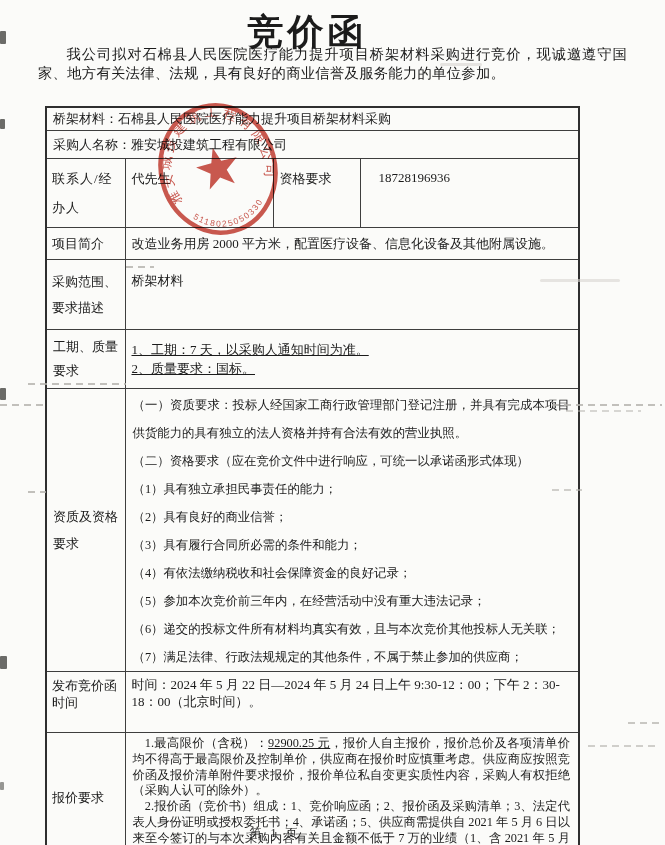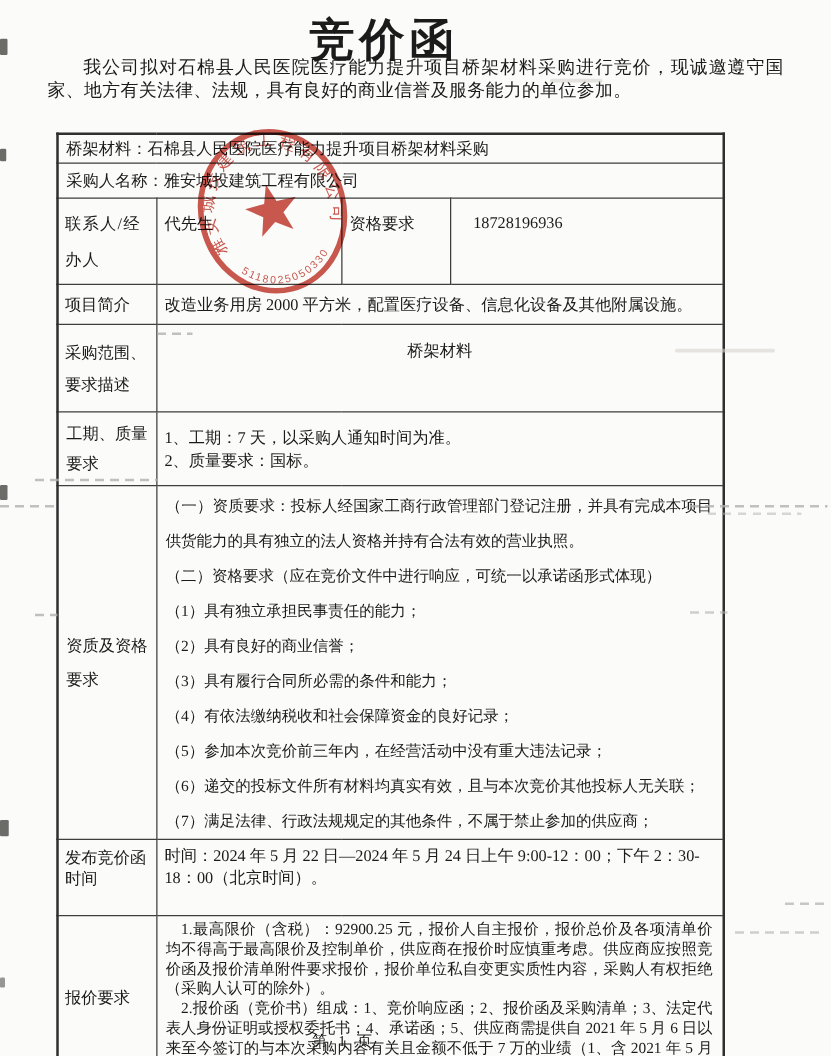--- a/index.html
+++ b/index.html
@@ -13,32 +13,32 @@
             table-layout:fixed;border:2px solid #2f2f2f;}
   .doc td{border:1px solid #3e3e3e;font-size:13px;padding:0 6px;vertical-align:middle;overflow:hidden;}
   .r1 td{height:22px;} .r2 td{height:27px;} .r3 td{height:57px;margin-left:24px;} .r4 td{height:31px;}
   .r5 td{height:57px;} .r6 td{height:58px;} .r7 td{height:280px;} .r8 td{height:55px;} .r9 td{height:111px;}
   td.lab-l{text-align:left;padding-left:5px;}
   td.lab-c{text-align:left;}
   .r3 td.lab-l div{line-height:29px;letter-spacing:1px;}
   .r3 td.vtop{vertical-align:top;padding-top:11px;}
   .r3 td.phone{padding-left:18px;}
   .r5 td.lab-l div{line-height:26px;}
-  .r5 td.vtop{vertical-align:top;padding-top:12px;text-align:center;}
+  .r5 td.vtop{vertical-align:top;padding-top:12px;}
   .r6 td.lab-c div{line-height:24px;}
-  .r6 .content div{line-height:19px;}
+  .r6 .content div{line-height:19px;text-decoration:underline;}
   .r7 td.lab-c div{line-height:27px;}
   .r7 td.quals{vertical-align:top;padding:2px 8px 0 7px;font-size:12.4px;text-align:justify;}
   .quals div{line-height:28px;}
   .r8 td.lab-l{vertical-align:top;padding-top:5px;}
   .r8 td.lab-l div{line-height:17px;}
   .r8 td.vtop{vertical-align:top;padding-top:4px;line-height:17px;}
   .r9 td.offer{vertical-align:top;padding:3px 8px 0 7px;font-size:12.3px;line-height:15.8px;text-align:justify;}
   .offer p{margin:0;text-indent:1em;}
-  .ul{}
+  .ul{text-decoration:underline;}
   .footer{position:absolute;top:825px;left:150px;width:250px;text-align:center;
           font-size:12px;letter-spacing:3px;}
   .stamp{position:absolute;left:151px;top:97px;mix-blend-mode:multiply;opacity:.85;}
   .mark{position:absolute;background:#6b6b68;border-radius:1px;}
   .dash{position:absolute;height:2px;
         background:repeating-linear-gradient(90deg,#b3b1ac 0 7px,transparent 7px 12px);opacity:.8;}
   .streak{position:absolute;height:3px;background:#d8d6d1;opacity:.6;border-radius:2px;}
 </style>
 </head>
 <body>
@@ -108,21 +108,21 @@
         <div>（5）参加本次竞价前三年内，在经营活动中没有重大违法记录；</div>
         <div>（6）递交的投标文件所有材料均真实有效，且与本次竞价其他投标人无关联；</div>
         <div>（7）满足法律、行政法规规定的其他条件，不属于禁止参加的供应商；</div>
       </td>
     </tr>
     <tr class="r8">
       <td class="lab-l">
         <div>发布竞价函</div>
         <div>时间</div>
       </td>
-      <td colspan="3" class="vtop">时间：2024 年 5 月 22 日—2024 年 5 月 24 日上午 9:00-12：00；下午 2：30-18：00（北京时间）。</td>
+      <td colspan="3" class="vtop">时间：2024 年 5 月 22 日—2024 年 5 月 24 日上午 9:30-12：00；下午 2：30-18：00（北京时间）。</td>
     </tr>
     <tr class="r9">
       <td class="lab-l">报价要求</td>
       <td colspan="3" class="offer">
         <p><span>1.最高限价（含税）：</span><span class="ul">92900.25 元</span><span>，报价人自主报价，报价总价及各项清单价均不得高于最高限价及控制单价，供应商在报价时应慎重考虑。供应商应按照竞价函及报价清单附件要求报价，报价单位私自变更实质性内容，采购人有权拒绝（采购人认可的除外）。</span></p>
         <p>2.报价函（竞价书）组成：1、竞价响应函；2、报价函及采购清单；3、法定代表人身份证明或授权委托书；4、承诺函；5、供应商需提供自 2021 年 5 月 6 日以来至今签订的与本次采购内容有关且金额不低于 7 万的业绩（1、含 2021 年 5 月 6 日，以</p>
       </td>
     </tr>
   </tbody>
     </table>

